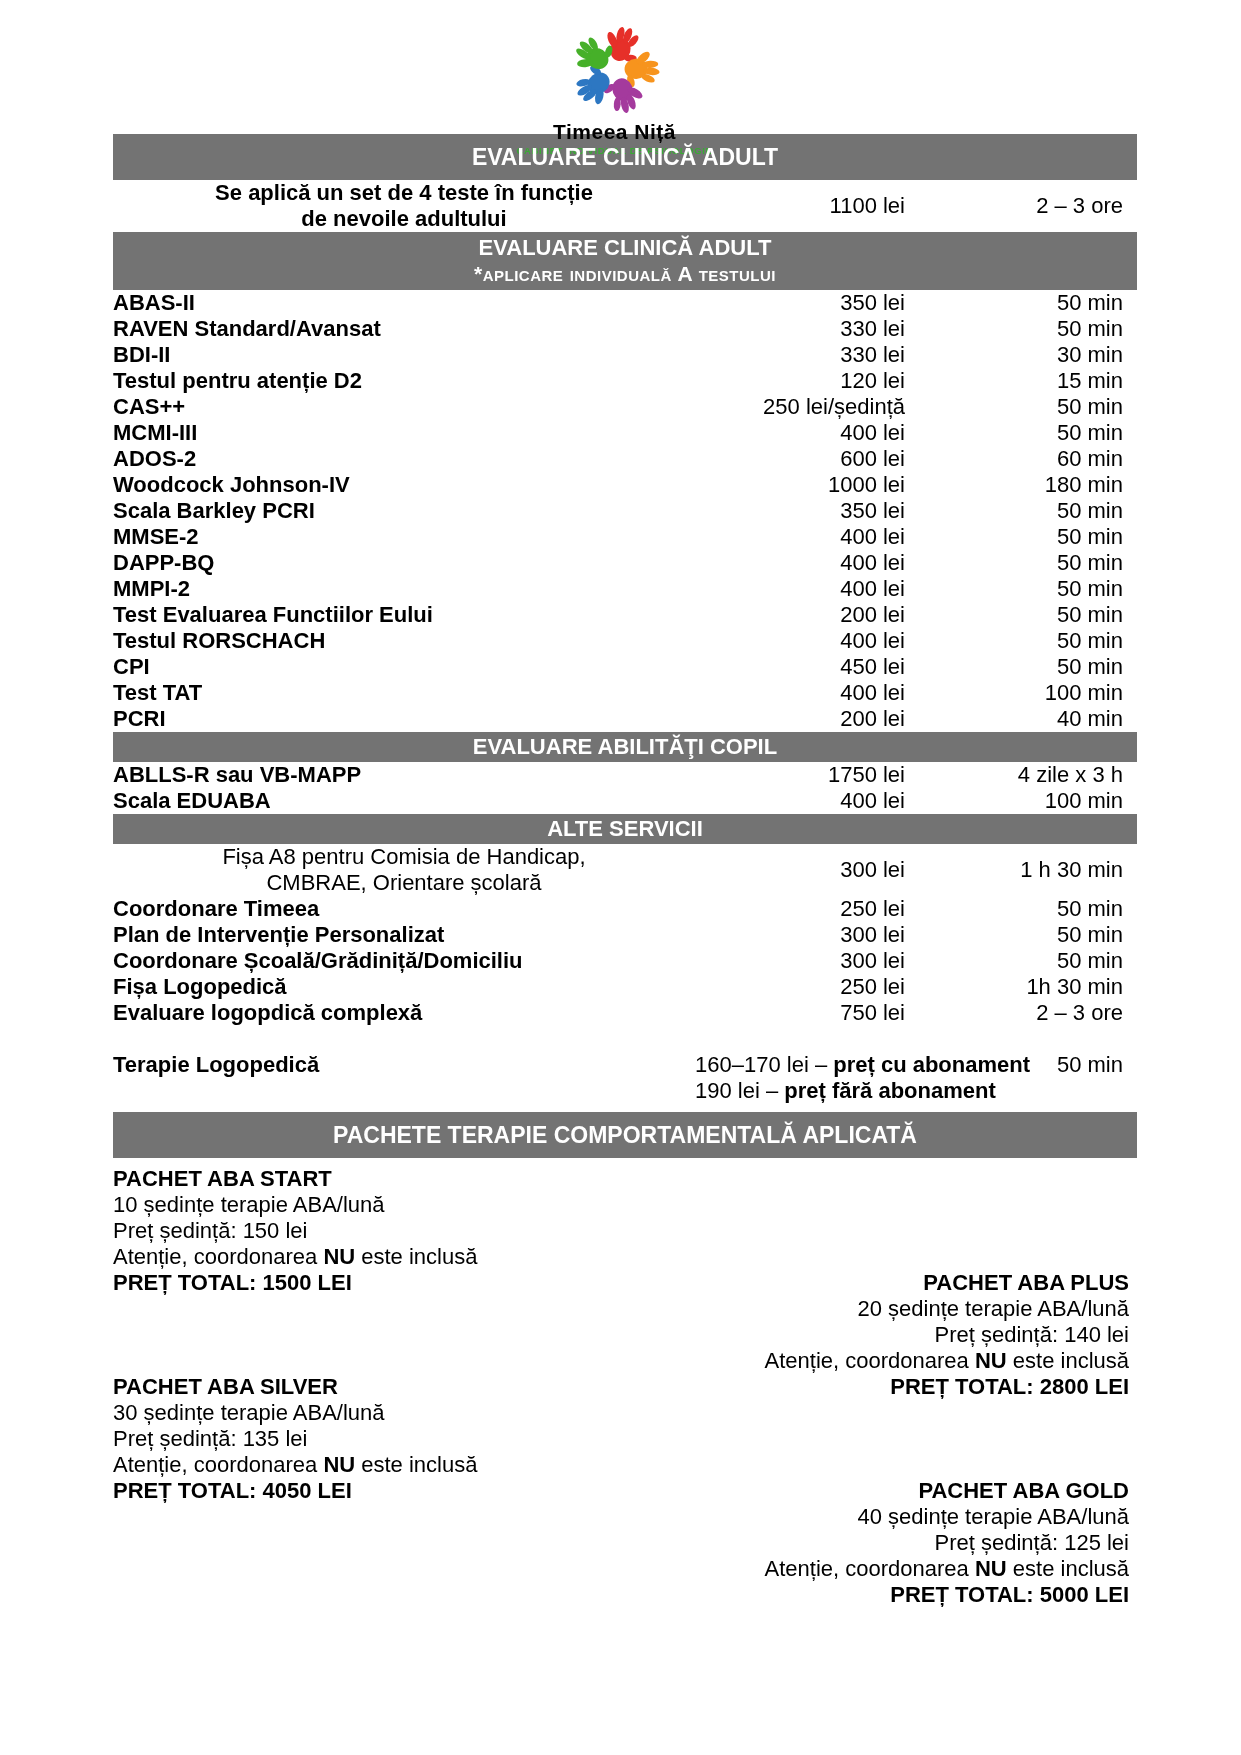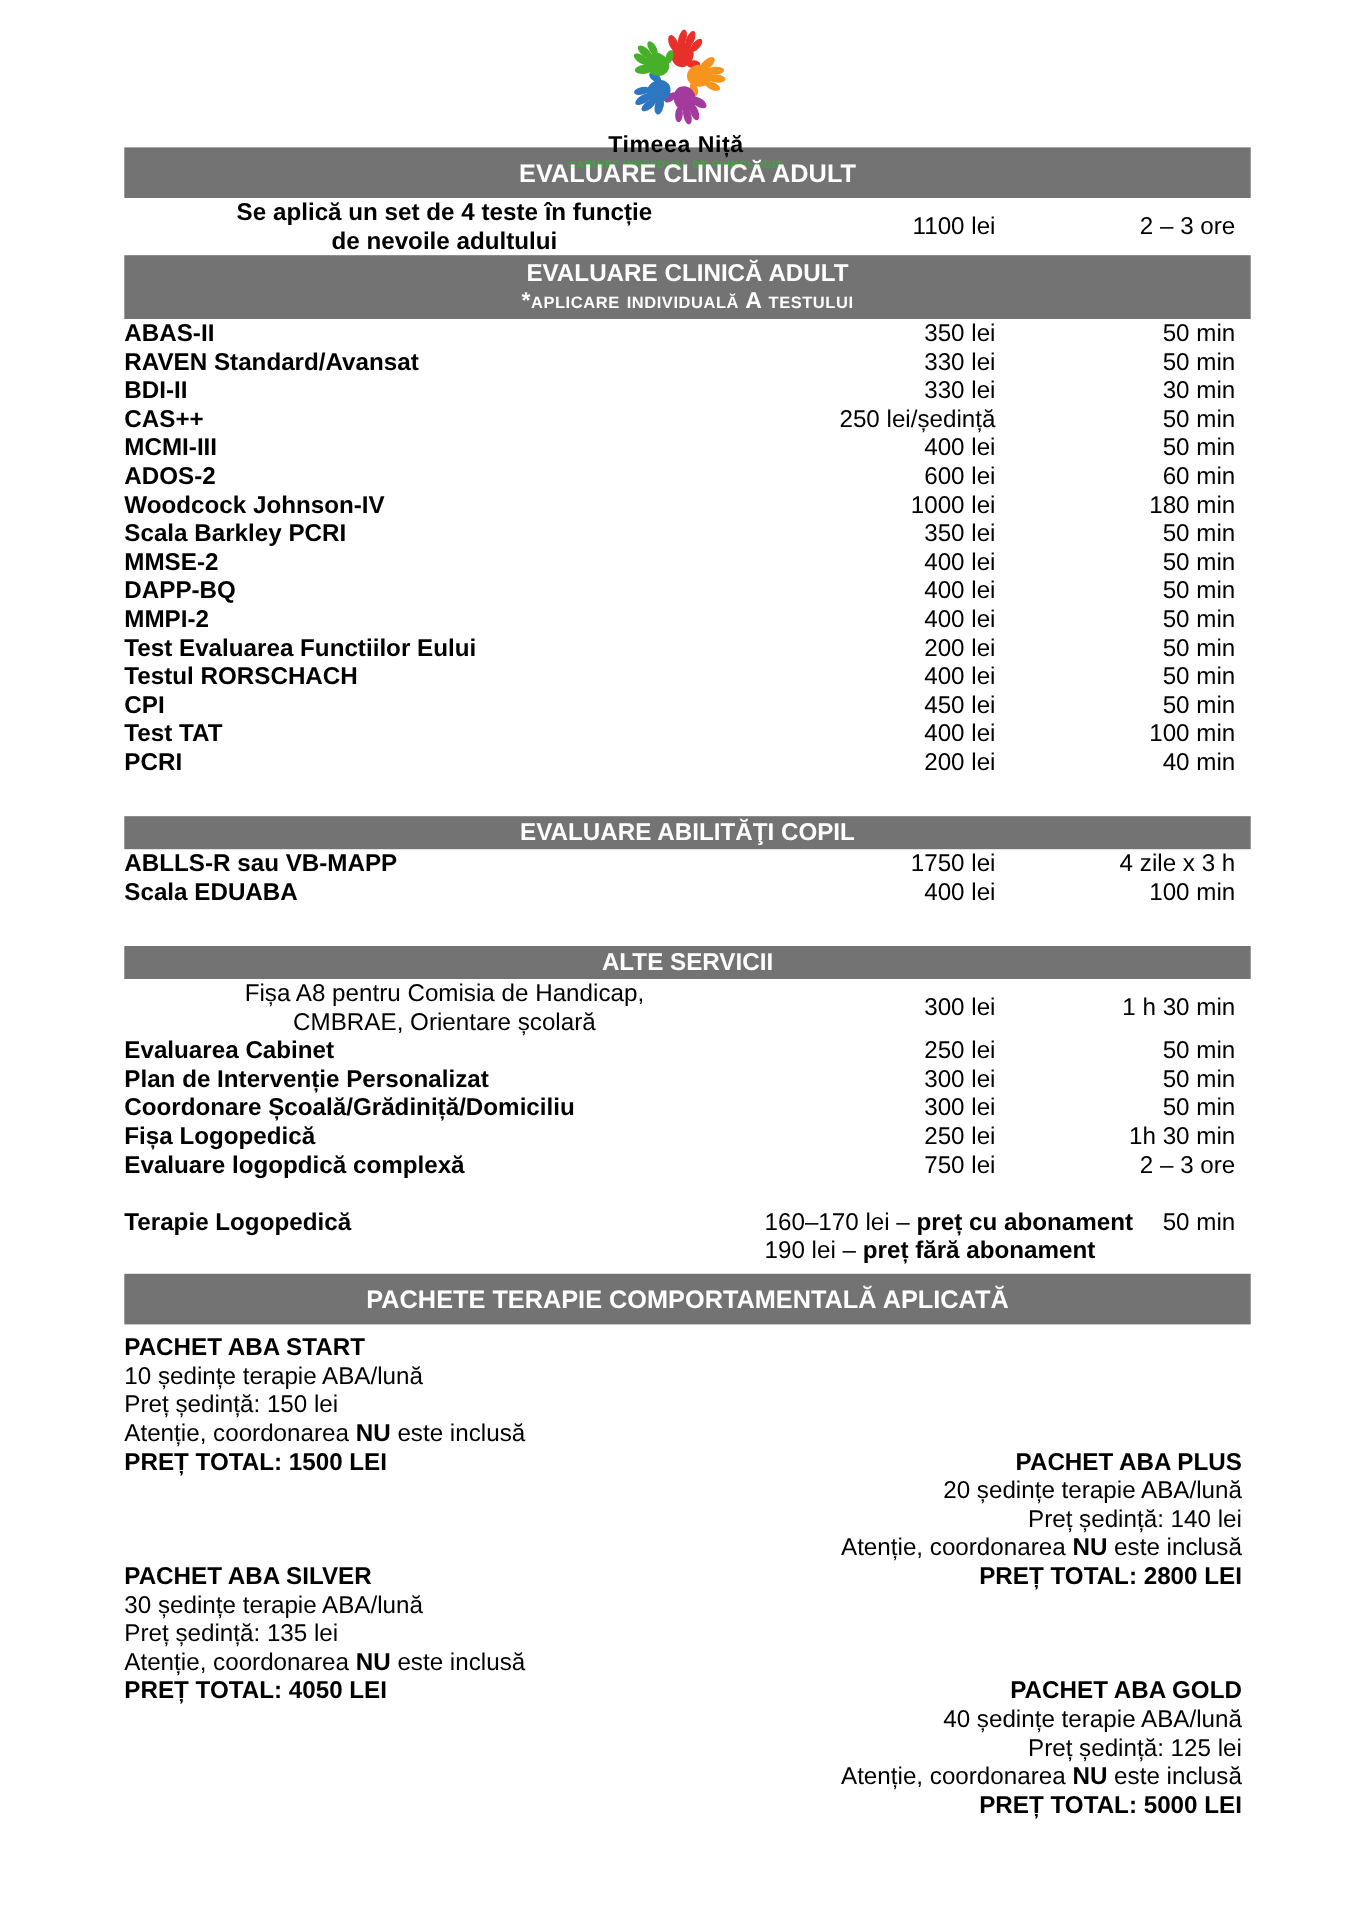--- a/index.html
+++ b/index.html
@@ -7,21 +7,21 @@
     width:1241px;height:1755px;background:#ffffff;color:#000;
     font-family:"Liberation Sans",sans-serif;font-size:22px;line-height:26px;
     overflow:hidden;
   }
   .logo-wrap{width:1229px;text-align:center;padding-top:26px;height:134px;box-sizing:border-box;}
   .logo-name{font-weight:bold;font-size:21px;line-height:24px;letter-spacing:.5px;}
   .logo-sub{font-weight:bold;font-size:9.5px;line-height:13px;letter-spacing:.6px;}
   .content{margin-left:113px;width:1024px;}
   .bar{background:#737373;color:#fff;text-align:center;font-weight:bold;}
   .bar.big{padding:10px 0;font-size:23px;}
-  .bar.small{padding:2px 0;font-size:22px;margin-top:36px;}
+  .bar.small{padding:2px 0;font-size:22px;}
   .bar.two-line{padding:3px 0;}
   .bar .subtitle{font-weight:bold;font-size:21px;font-variant:small-caps;letter-spacing:.5px;}
   .row{display:grid;grid-template-columns:1fr 210px 232px;align-items:center;}
   .row .name{font-weight:bold;}
   .row .name .normal{font-weight:normal;}
   .name-center{text-align:center;}
   .row .price{text-align:right;white-space:nowrap;}
   .row .dur{text-align:right;padding-right:14px;white-space:nowrap;}
   .row.terapie{align-items:start;margin-top:26px;}
   .price-center{text-align:center;}
@@ -85,20 +85,25 @@
       <div class="name">RAVEN Standard/Avansat</div>
       <div class="price">330 lei</div>
       <div class="dur">50 min</div>
     </div>
   <div class="row">
       <div class="name">BDI-II</div>
       <div class="price">330 lei</div>
       <div class="dur">30 min</div>
     </div>
   <div class="row">
+      <div class="name">Testul pentru atenție D2</div>
+      <div class="price">120 lei</div>
+      <div class="dur">15 min</div>
+    </div>
+  <div class="row">
       <div class="name">CAS++</div>
       <div class="price">250 lei/ședință</div>
       <div class="dur">50 min</div>
     </div>
   <div class="row">
       <div class="name">MCMI-III</div>
       <div class="price">400 lei</div>
       <div class="dur">50 min</div>
     </div>
   <div class="row">
@@ -175,21 +180,21 @@
   <div class="row">
     <div class="name name-center">
       <div class="normal">Fișa A8 pentru Comisia de Handicap,</div>
       <div class="normal">CMBRAE, Orientare școlară</div>
     </div>
     <div class="price">300 lei</div>
     <div class="dur">1 h 30 min</div>
   </div>
 
   <div class="row">
-      <div class="name">Evaluarea Cabinet</div>
+      <div class="name">Coordonare Timeea</div>
       <div class="price">250 lei</div>
       <div class="dur">50 min</div>
     </div>
   <div class="row">
       <div class="name">Plan de Intervenție Personalizat</div>
       <div class="price">300 lei</div>
       <div class="dur">50 min</div>
     </div>
   <div class="row">
       <div class="name">Coordonare Școală/Grădiniță/Domiciliu</div>

